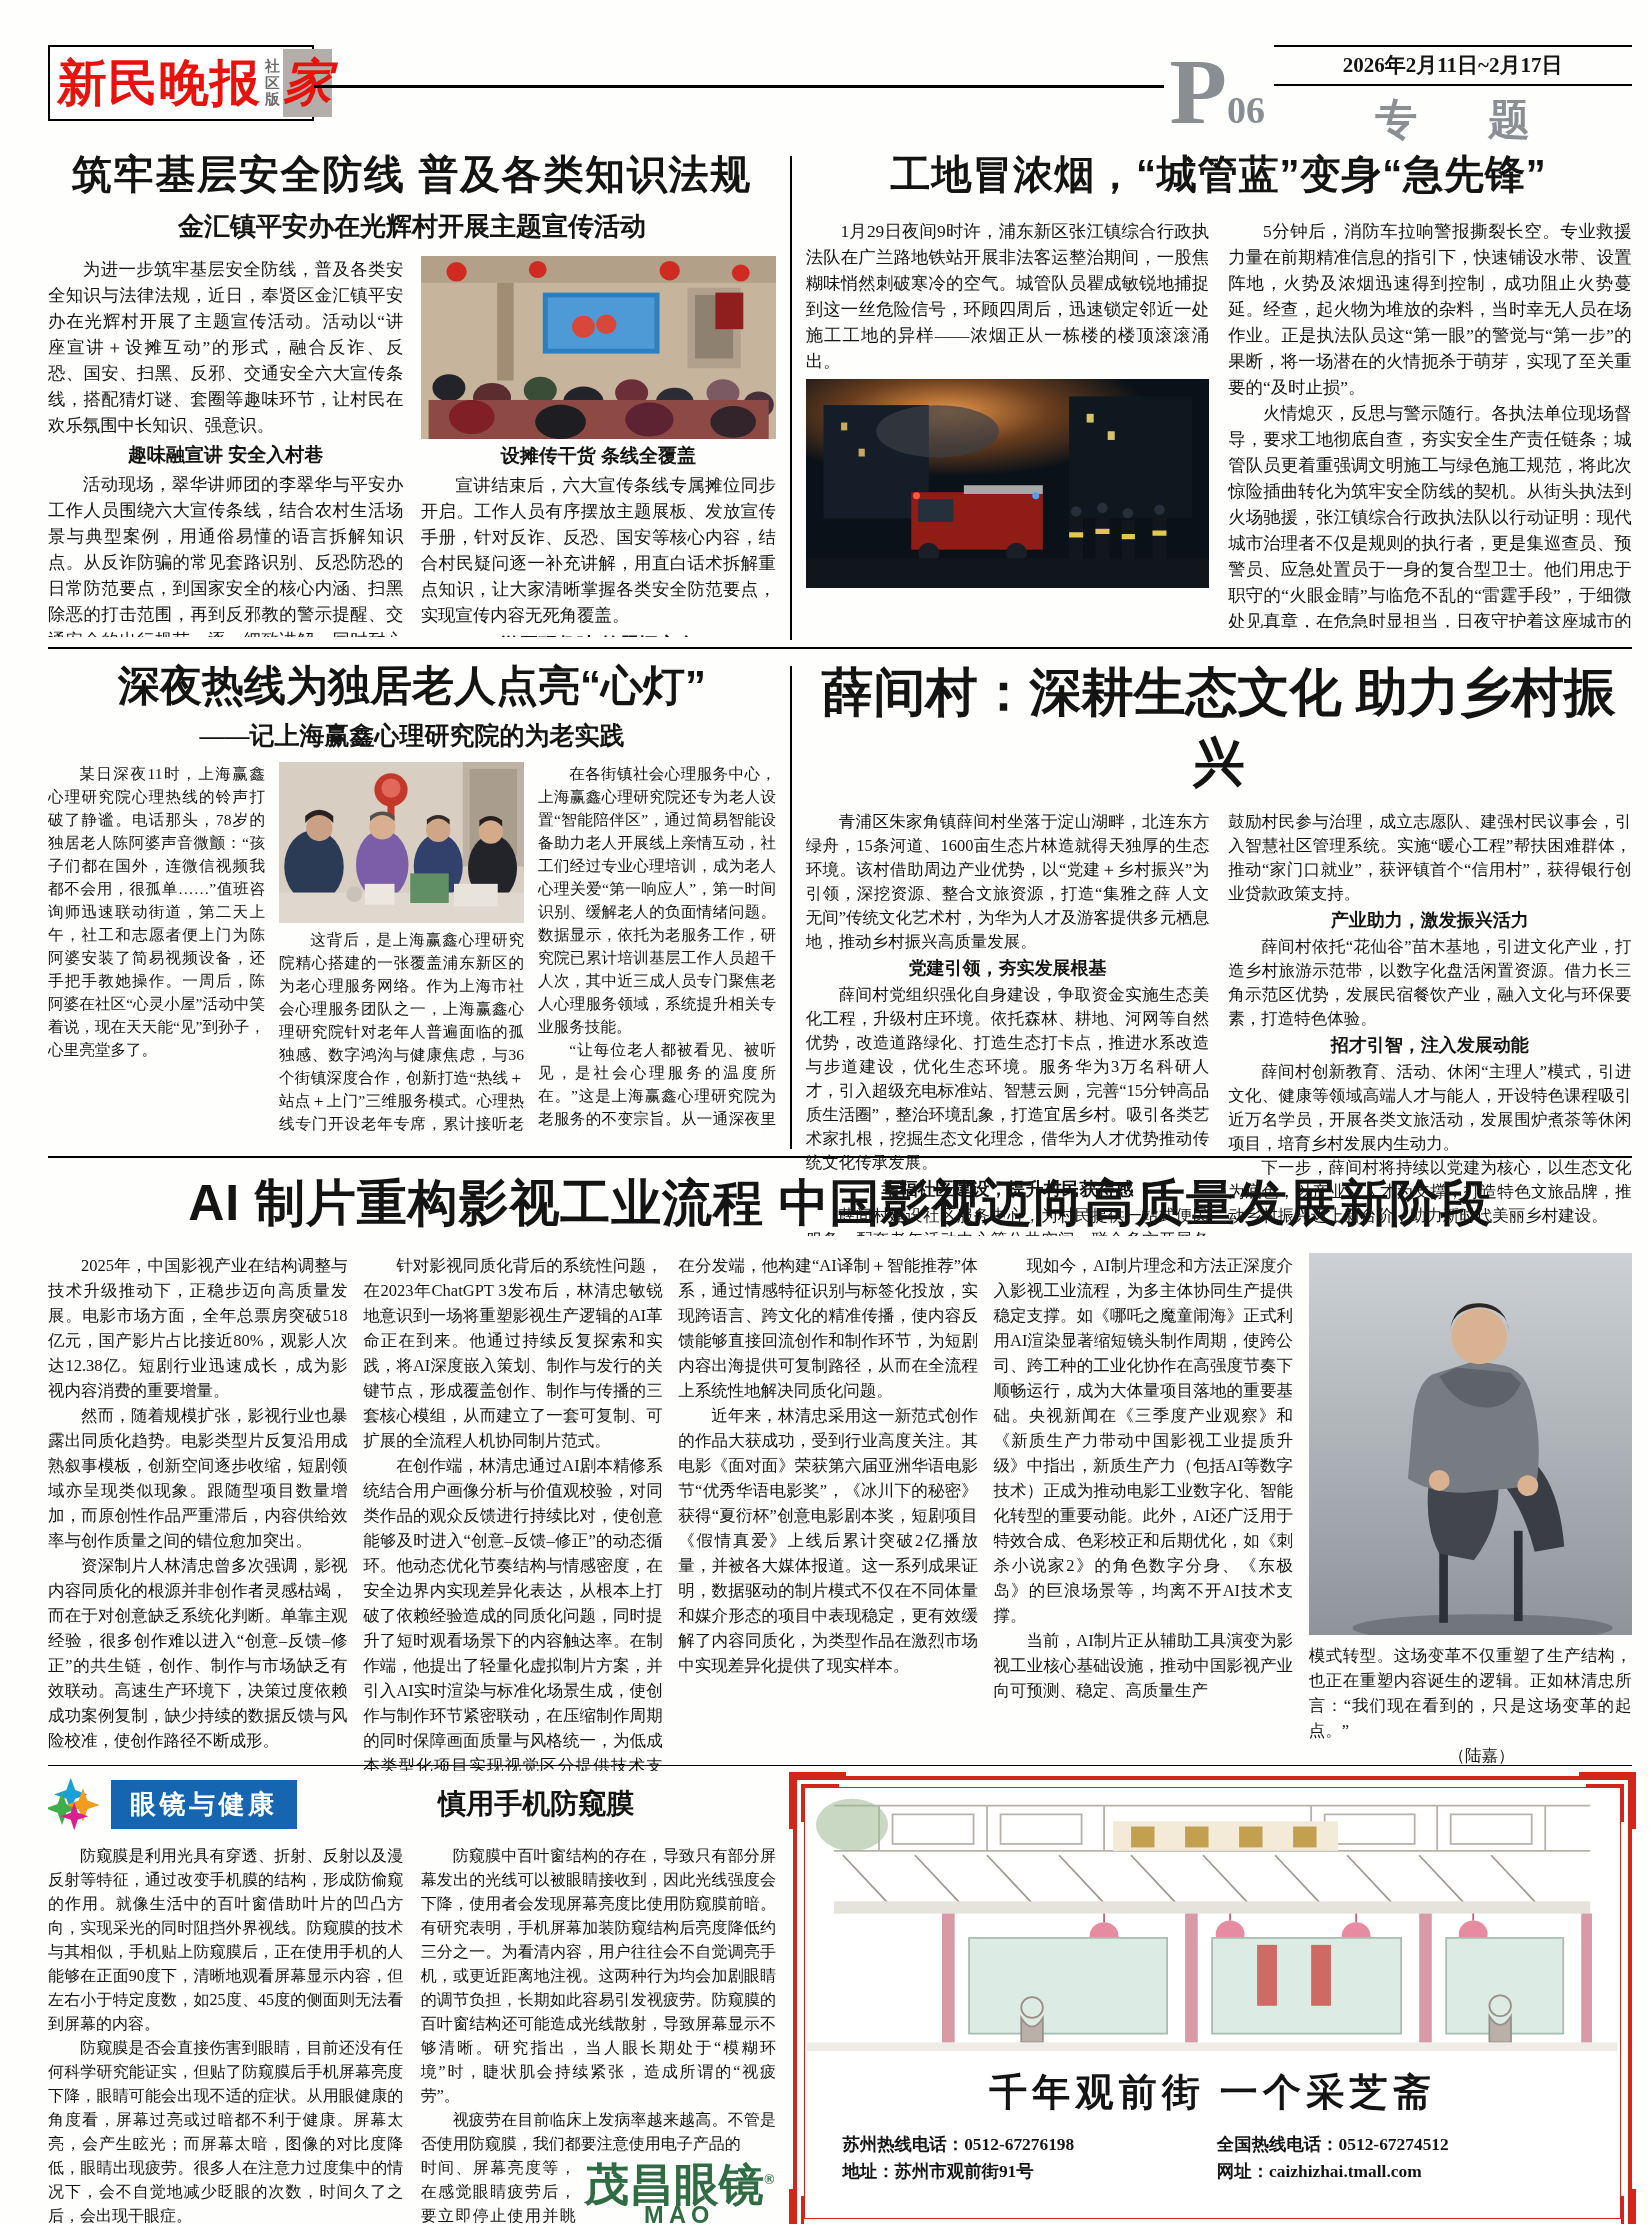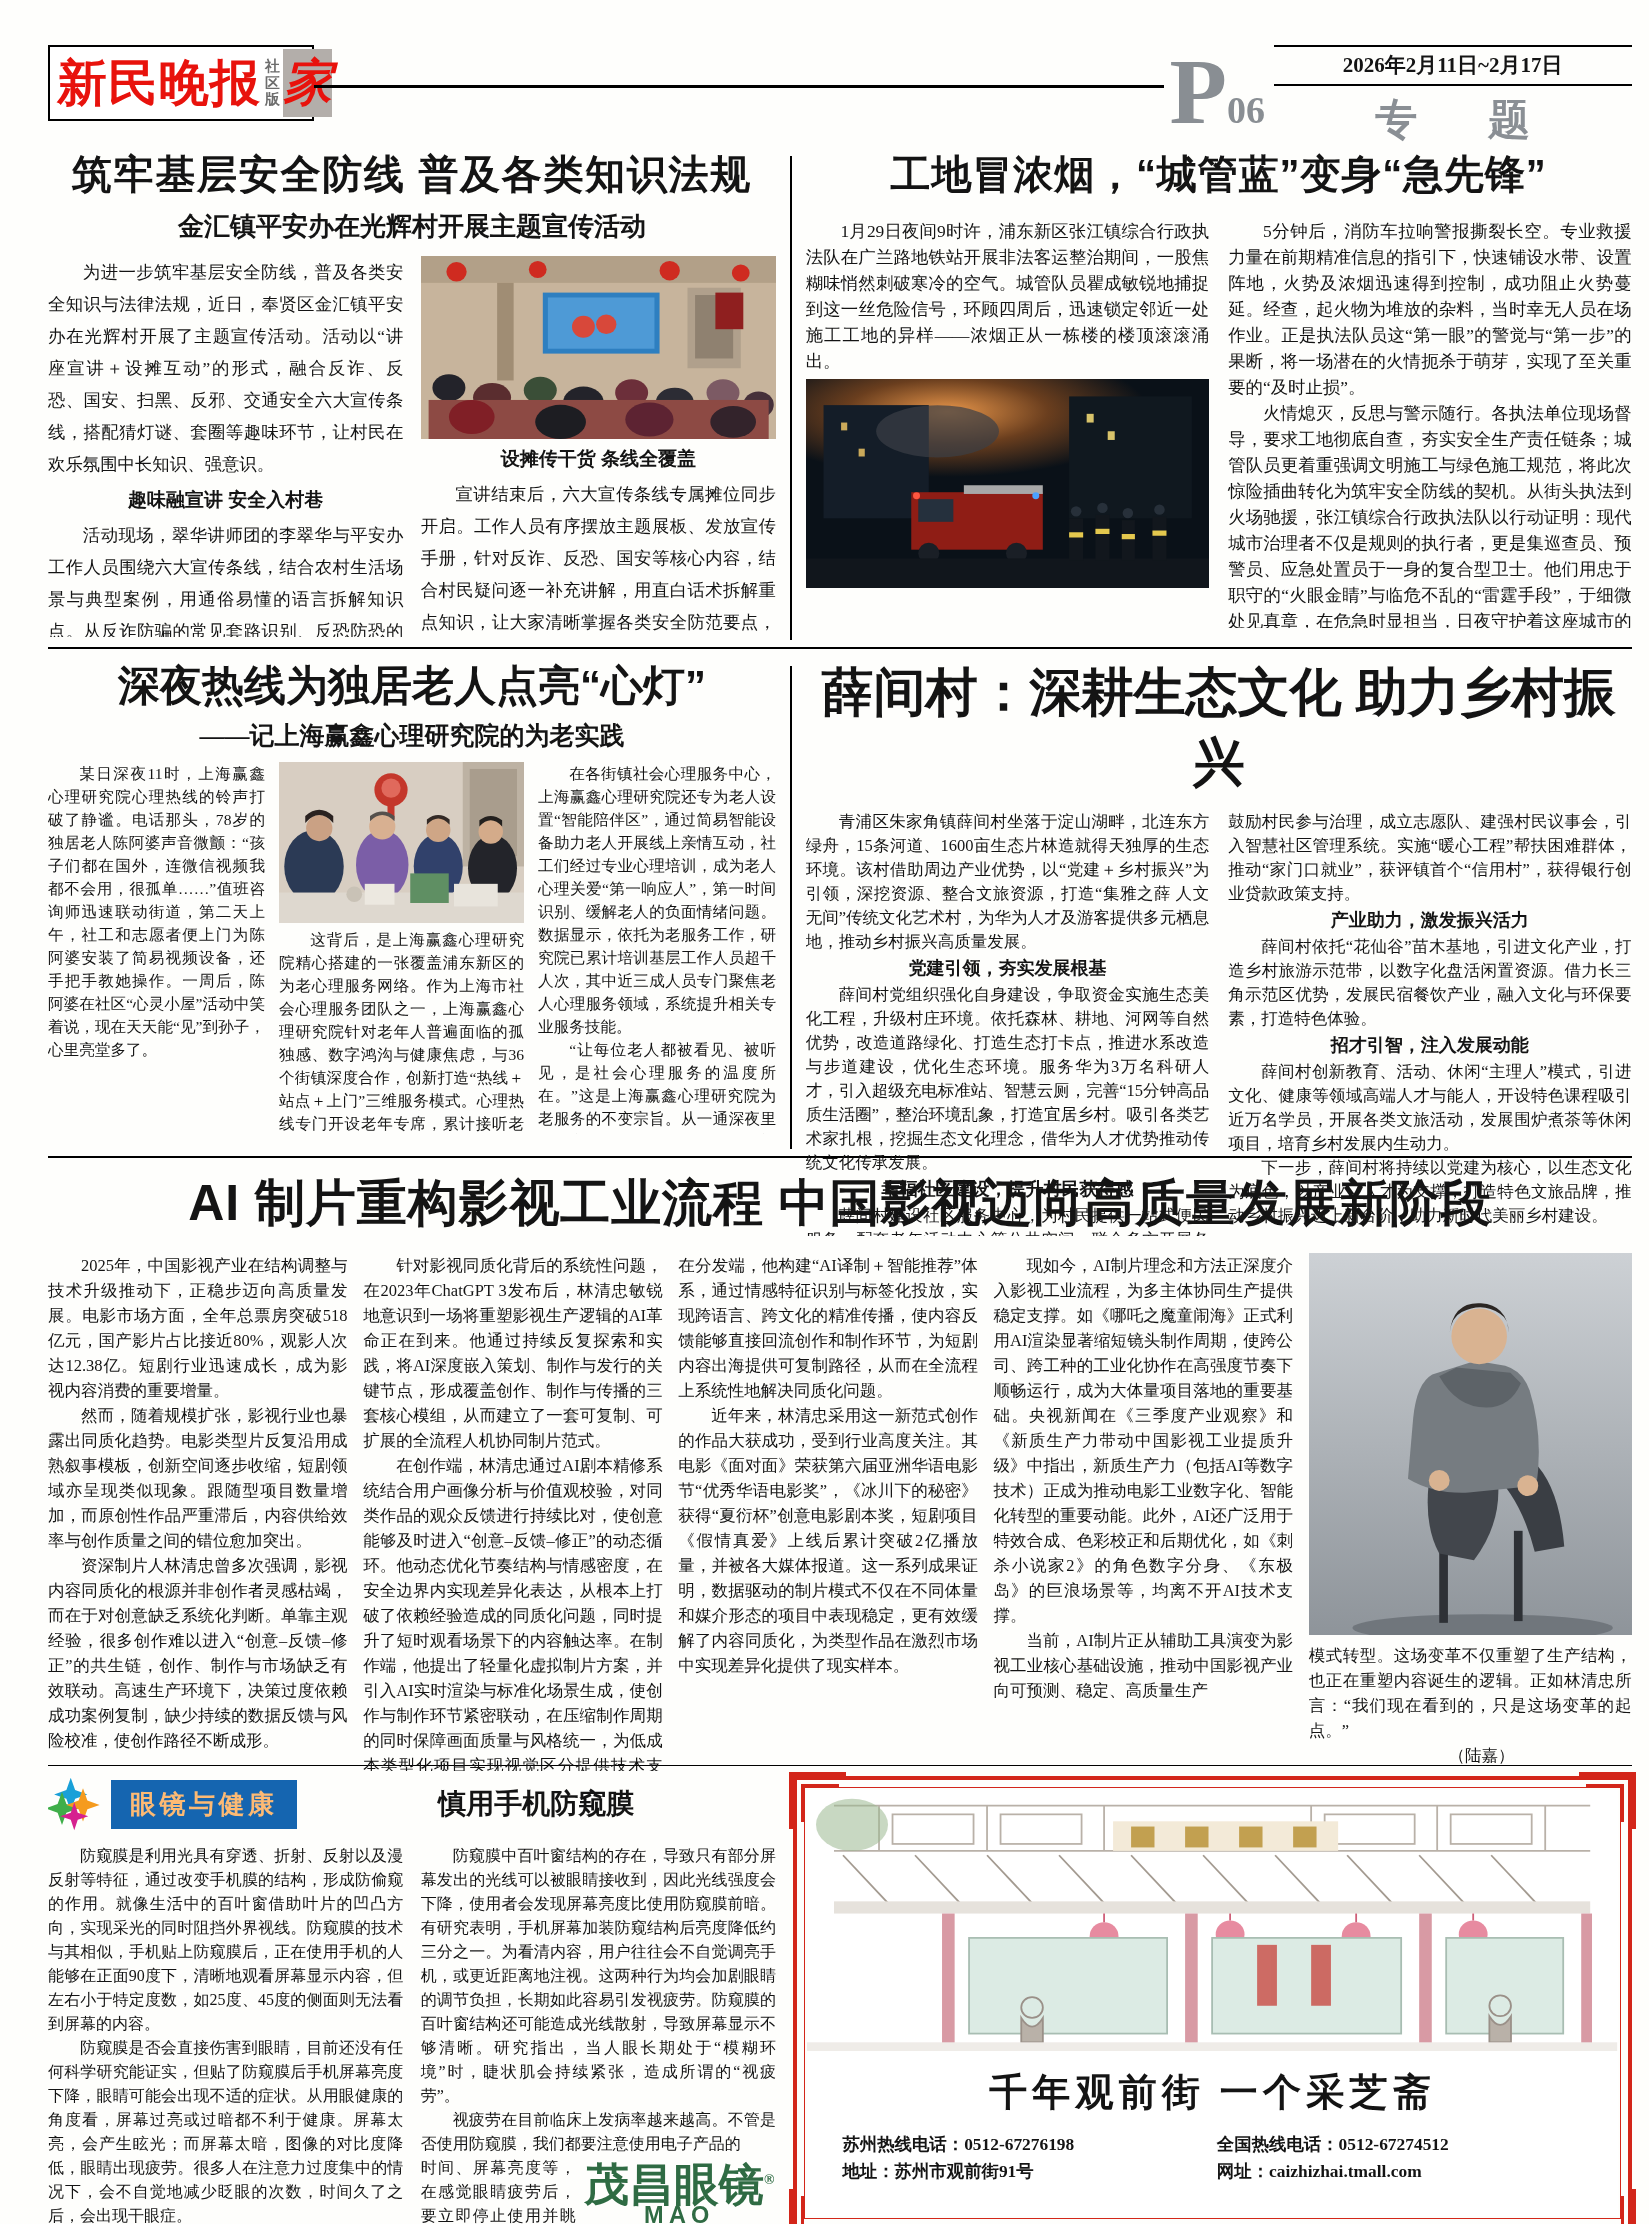--- a/index.html
+++ b/index.html
@@ -43,21 +43,21 @@
   .b p { text-indent:2em; text-align:justify; }
   .sh { font-weight:bold; text-align:center; font-family:"Liberation Sans",sans-serif; }
   .photo { display:block; width:100%; }
 
   
   .row1 { margin-top:12px; height:502px; border-bottom:2.6px solid #000; padding-bottom:7px;}
   .art1 { width:728px; flex:none;}
   .art1 h1 { font-size:40px; letter-spacing:1.7px;}
   .art1 .sub { font-size:26px; margin-top:7px;}
   .art1 .cols { display:flex; gap:17.4px; margin-top:12px; height:381px; overflow:hidden;}
-  .art1 .col { width:50%; font-size:17.4px; line-height:32px;}
+  .art1 .col { width:50%; font-size:17.4px; line-height:26px;}
   .art1 .sh { font-size:19px; margin:3.5px 0;}
   .art2 { flex:1; }
   .art2 h1 { font-size:40px; letter-spacing:0.9px; }
   .art2 .cols { display:flex; gap:19px; margin-top:15.6px; height:410px; overflow:hidden;}
   .art2 .col { width:50%; font-size:17.4px; line-height:26px;}
 
   
   .row2 { height:509px; border-bottom:2.6px solid #000; padding:8.7px 0 7px;}
   .art3 { width:728px; flex:none;}
   .art3 h1 { font-size:42px; }
@@ -78,21 +78,21 @@
   .art5 .col { flex:1; font-size:16.5px; line-height:25px;}
   .art5 .photocol { width:323px; flex:none; font-size:16.5px; line-height:25px;}
   .art5 .tail { margin-top:8.7px; text-indent:0; }
   .art5 .byline { text-align:center; padding-right:10.4px;}
 
   
   .row4 { display:flex; padding-top:10.4px; height:476px;}
   .health { width:728px; flex:none;}
   .health-head { display:flex; align-items:center;}
   .badge { display:flex; align-items:center; }
-  .badge-box { background:#1565b0; color:#fdba74; font-size:26px; font-weight:bold;
+  .badge-box { background:#1565b0; color:#ffffff; font-size:26px; font-weight:bold;
     padding:7px 19px; font-family:"Liberation Sans",sans-serif; letter-spacing:3.5px;}
   .health-title { flex:1; text-align:center; font-size:28px; font-weight:bold;
     font-family:"Liberation Sans",sans-serif;}
   .health .cols { display:flex; gap:17.4px; margin-top:12px; height:381px; overflow:hidden;}
   .health .col { width:50%; font-size:16px; line-height:24px;}
   .health-bottom { display:flex; gap:7px;}
   .health-p4b { width:155px; text-indent:0 !important;}
   .maochang { flex:1; text-align:center; color:#2f6b43; padding-top:12px;}
   .maochang .cn { font-size:45px; font-weight:bold; font-family:"Liberation Serif",serif;}
   .maochang .cn sup { font-size:14px;}

